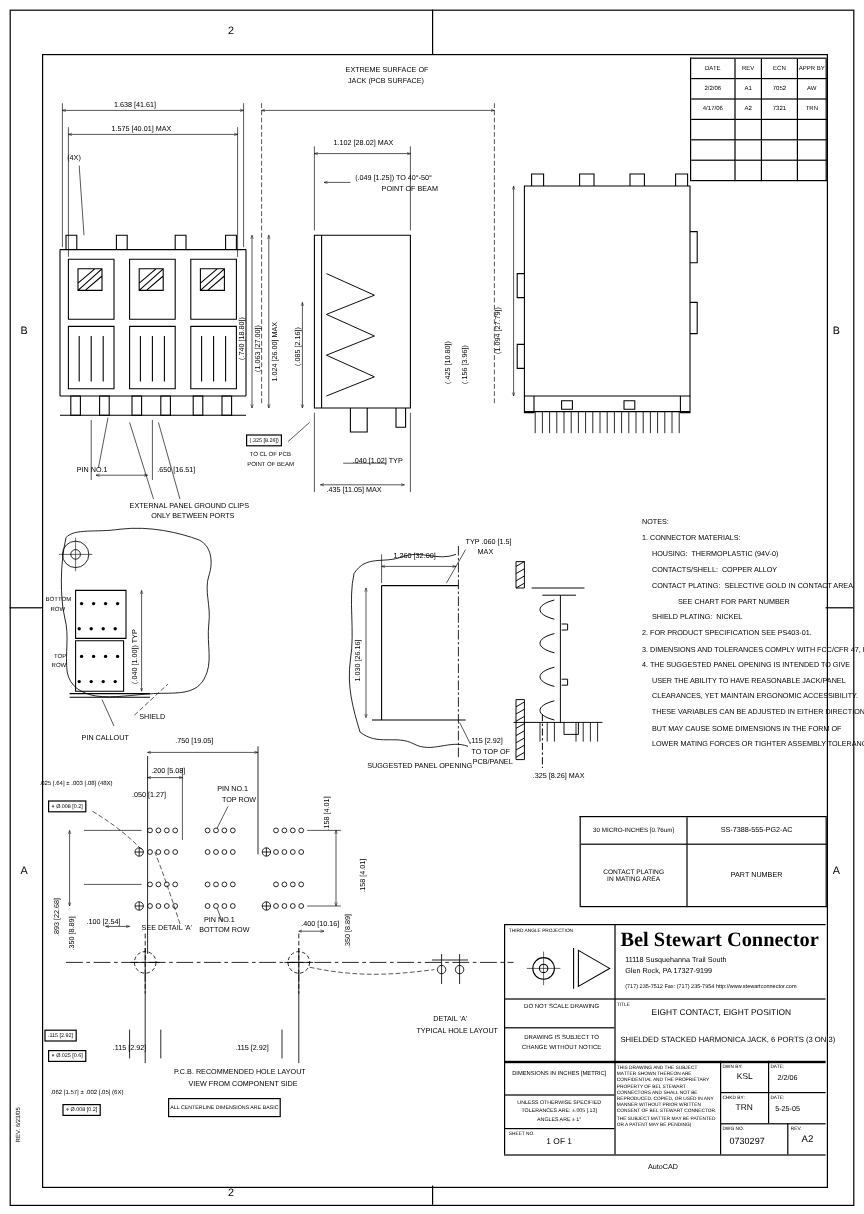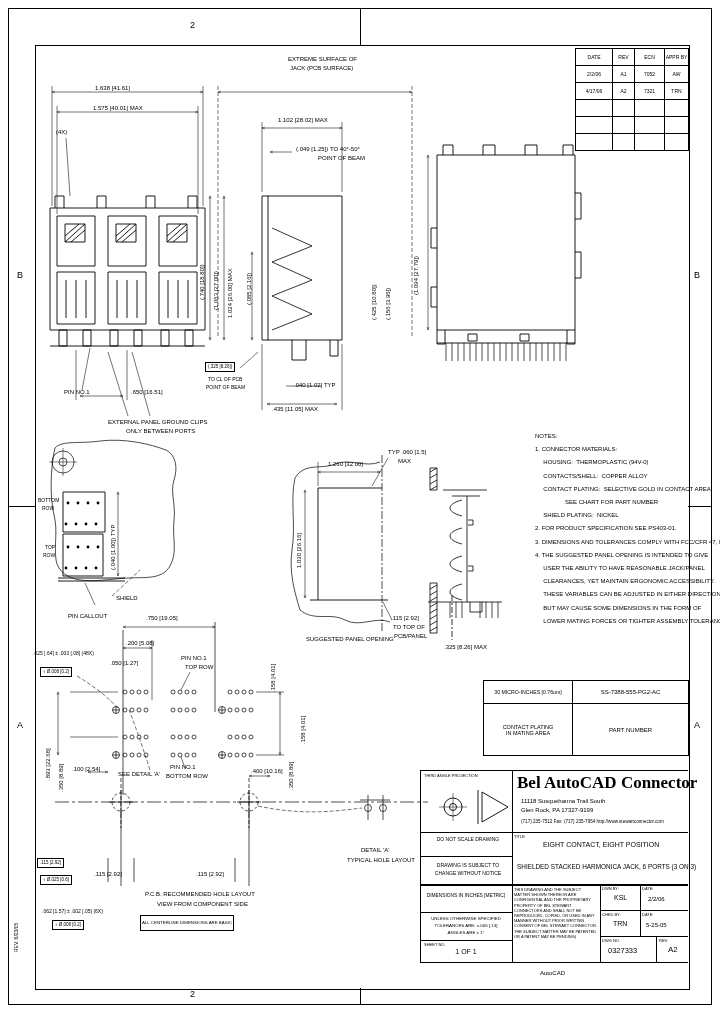--- a/index.html
+++ b/index.html
@@ -376,39 +376,39 @@
     <div class="tb" style="left:424px;top:836px;width:88px;text-align:center;font-size:5px">DO NOT SCALE DRAWING</div>
     <div class="tb" style="left:424px;top:862px;width:88px;text-align:center;font-size:5px">DRAWING IS SUBJECT TO</div>
     <div class="tb" style="left:424px;top:870px;width:88px;text-align:center;font-size:5px">CHANGE WITHOUT NOTICE</div>
     <div class="tb" style="left:420px;top:893px;width:92px;text-align:center;font-size:4.8px">DIMENSIONS IN INCHES [METRIC]</div>
     <div class="tb" style="left:420px;top:916px;width:92px;text-align:center;font-size:4.4px">UNLESS OTHERWISE SPECIFIED</div>
     <div class="tb" style="left:420px;top:923px;width:92px;text-align:center;font-size:4.4px">TOLERANCES ARE: ±.005 [.13]</div>
     <div class="tb" style="left:420px;top:930px;width:92px;text-align:center;font-size:4.4px">ANGLES ARE ± 1°</div>
     <div class="tb cell-label" style="left:424px;top:942px">SHEET NO.</div>
     <div class="tb" style="left:420px;top:948px;width:92px;text-align:center;font-size:7px">1 OF 1</div>
 
-    <div class="company" style="left:517px;top:773px">Bel AutoCAD Connector</div>
+    <div class="company" style="left:517px;top:773px">Bel Stewart Connector</div>
     <div class="tb" style="left:521px;top:798px;font-size:6px">11118 Susquehanna Trail South</div>
     <div class="tb" style="left:521px;top:807px;font-size:6px">Glen Rock, PA  17327-9199</div>
     <div class="tb" style="left:521px;top:819px;font-size:4.6px">(717) 235-7512   Fax: (717) 235-7954    http://www.stewartconnector.com</div>
 
     <div class="tb cell-label" style="left:514px;top:834px">TITLE</div>
     <div class="tb" style="left:543px;top:841px;font-size:7px">EIGHT CONTACT, EIGHT POSITION</div>
     <div class="tb" style="left:517px;top:863px;font-size:6.4px">SHIELDED STACKED HARMONICA JACK, 6 PORTS (3 ON 3)</div>
 
     <div class="tb" style="left:514px;top:887px;width:84px;font-size:4px;line-height:5.2px;white-space:normal">THIS DRAWING AND THE SUBJECT MATTER SHOWN THEREON ARE CONFIDENTIAL AND THE PROPRIETARY PROPERTY OF BEL STEWART CONNECTORS AND SHALL NOT BE REPRODUCED, COPIED, OR USED IN ANY MANNER WITHOUT PRIOR WRITTEN CONSENT OF BEL STEWART CONNECTOR. THE SUBJECT MATTER MAY BE PATENTED OR A PATENT MAY BE PENDING)</div>
 
     <div class="tb cell-label" style="left:602px;top:886px">DWN BY:</div>
     <div class="tb" style="left:614px;top:894px;font-size:7px">KSL</div>
     <div class="tb cell-label" style="left:642px;top:886px">DATE:</div>
     <div class="tb" style="left:648px;top:896px;font-size:6px">2/2/06</div>
     <div class="tb cell-label" style="left:602px;top:912px">CHKD BY:</div>
     <div class="tb" style="left:613px;top:920px;font-size:7px">TRN</div>
     <div class="tb cell-label" style="left:642px;top:912px">DATE:</div>
     <div class="tb" style="left:646px;top:922px;font-size:6px">5-25-05</div>
     <div class="tb cell-label" style="left:602px;top:938px">DWG NO.</div>
-    <div class="tb" style="left:608px;top:946px;font-size:7.5px">0327333</div>
+    <div class="tb" style="left:608px;top:946px;font-size:7.5px">0730297</div>
     <div class="tb cell-label" style="left:659px;top:938px">REV.</div>
     <div class="tb" style="left:668px;top:945px;font-size:8px">A2</div>
     <div class="tb" style="left:540px;top:970px;font-size:6px">AutoCAD</div>
   </div>
 
 </div>
 
 </body></html>

